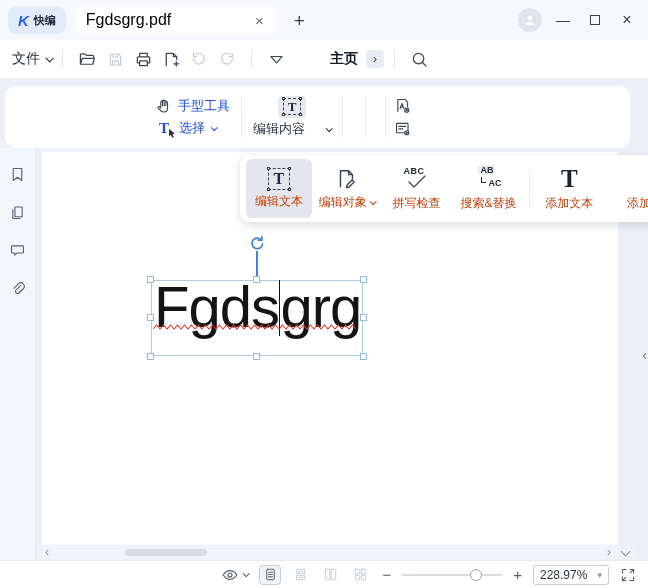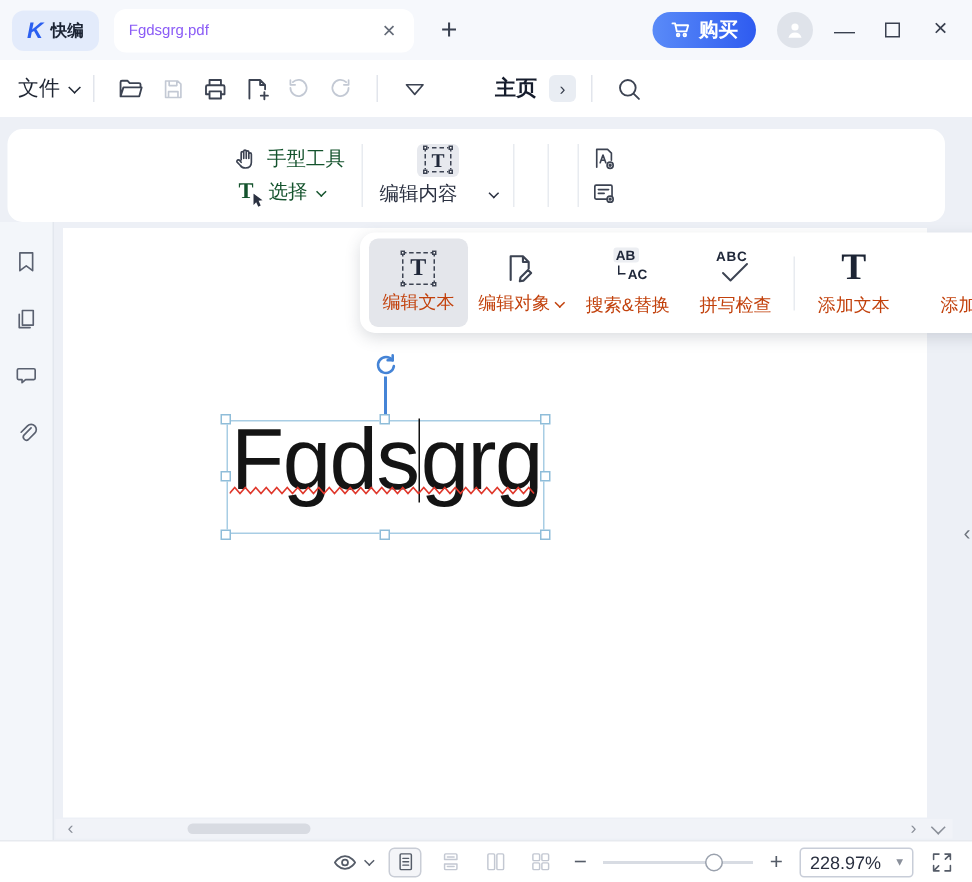--- a/index.html
+++ b/index.html
@@ -6,21 +6,21 @@
   html,body { background:#dfe3ea; }
   body { font-family:"Liberation Sans","DejaVu Sans",sans-serif; }
   #app { position:relative; width:648px; height:588px; background:#edf0f6; overflow:hidden; color:#2a3040; }
 
   
   .titlebar { position:absolute; left:0; top:0; width:648px; height:40px; background:#f6f8fc; display:flex; align-items:center; }
   .logo-pill { display:flex; align-items:center; gap:5px; background:#e3ebfb; border-radius:8px; padding:5px 10px; margin-left:8px; cursor:pointer; }
   .logo-pill .k { font-weight:bold; font-style:italic; font-size:15px; color:#2b5ff0; }
   .logo-pill .name { font-size:11px; font-weight:bold; color:#1c2434; }
   .doc-tab { display:flex; align-items:center; background:#ffffff; border-radius:8px; height:29px; width:200px; margin-left:10px; padding:0 10px; }
-  .doc-tab .t { font-size:10px; color:#8b5cf6; flex:1; white-space:nowrap; overflow:hidden; }
+  .doc-tab .t { font-size:16px; color:#000000; flex:1; white-space:nowrap; overflow:hidden; }
   .doc-tab .x { font-size:15px; color:#646b78; cursor:pointer; padding:0 2px; }
   .newtab { font-size:19px; color:#3a4150; margin-left:18px; cursor:pointer; line-height:1; }
   .tb-right { margin-left:auto; display:flex; align-items:center; margin-right:10px; }
   .buy-btn { display:flex; align-items:center; gap:5px; background:linear-gradient(90deg,#5a8bf8,#2e5bf0); color:#fff; font-size:13px; font-weight:bold; height:24px; padding:0 12px; border-radius:13px; cursor:pointer; }
   .avatar { width:24px; height:24px; border-radius:50%; background:#dfe3ea; margin-left:14px; display:flex; align-items:center; justify-content:center; cursor:pointer; }
   .win-btn { width:22px; text-align:center; font-size:14px; color:#3a4150; margin-left:10px; cursor:pointer; }
   .max-box { display:inline-block; width:10px; height:10px; border:1.4px solid #3a4150; }
 
   
   .menubar { position:absolute; left:0; top:40px; width:648px; height:38px; background:#ffffff; display:flex; align-items:center; padding:0 6px 0 12px; }
@@ -32,21 +32,21 @@
   .mb-ico svg { stroke:#3c4352; fill:none; stroke-width:1.3; stroke-linecap:round; stroke-linejoin:round; }
   .mb-ico.dis svg { stroke:#c3c9d4; }
   .home-tab { font-size:14px; font-weight:bold; color:#151c2c; margin-left:40px; cursor:pointer; }
   .home-next { width:18px; height:18px; background:#e9edf3; border-radius:4px; margin-left:8px; display:flex; align-items:center; justify-content:center; font-size:12px; color:#3a4150; cursor:pointer; }
   .ai-btn { margin-left:auto; height:27px; padding:0 16px; background:#3D6DF5; color:#fff; font-size:14px; font-weight:bold; border-radius:3px; display:flex; align-items:center; cursor:pointer; }
 
   
   .toolbar { position:absolute; left:5px; top:86px; width:625px; height:62px; background:#fff; border-radius:10px; display:flex; align-items:center; padding-left:150px; }
   .toolbar svg { stroke:#3c4352; fill:none; stroke-width:1.3; stroke-linecap:round; stroke-linejoin:round; }
   .tb-col { display:flex; flex-direction:column; gap:4px; }
-  .tb-row { display:flex; align-items:center; gap:6px; font-size:13px; color:#14532d; cursor:pointer; white-space:nowrap; }
+  .tb-row { display:flex; align-items:center; gap:6px; font-size:13px; color:#1d4ed8; cursor:pointer; white-space:nowrap; }
   .tb-stack { display:flex; flex-direction:column; align-items:center; gap:2px; font-size:13px; color:#2a3040; cursor:pointer; }
   .tsep { width:1px; height:42px; background:#e8ebf0; margin:0 11px; }
   .tbox { position:relative; border:1px dashed #3c4352; padding:0 4px; font-family:"Liberation Serif","DejaVu Serif",serif; font-weight:bold; font-size:13px; line-height:16px; color:#20283a; }
   .tbox i { position:absolute; width:3px; height:3px; background:#fff; border:1px solid #3c4352; }
   .tbox i.a{left:-2px;top:-2px}.tbox i.b{right:-2px;top:-2px}.tbox i.c{left:-2px;bottom:-2px}.tbox i.d{right:-2px;bottom:-2px}
   .icon-chip { background:#e7e9ee; border-radius:4px; padding:3px 5px; }
   .sel-ico { position:relative; width:18px; height:16px; font-family:"Liberation Serif","DejaVu Serif",serif; font-weight:bold; font-size:15px; line-height:16px; text-align:center; }
   .sel-ico svg { position:absolute; right:-3px; bottom:-2px; }
   .mini2 { display:flex; flex-direction:column; gap:6px; }
 
@@ -114,28 +114,20 @@
     <div class="logo-pill">
       <span class="k">K</span>
       <span class="name">快编</span>
     </div>
     <div class="doc-tab">
       <span class="t">Fgdsgrg.pdf</span>
       <span class="x">×</span>
     </div>
     <span class="newtab">+</span>
     <div class="tb-right">
-      <div class="buy-btn">
-        <svg width="14" height="14" viewBox="0 0 16 16" style="stroke:#fff;fill:none;stroke-width:1.4;stroke-linecap:round;stroke-linejoin:round">
-          <path d="M1.5 3h2l1.3 6h7.4l1.3-4.6H4.2"></path>
-            <circle cx="5.8" cy="11.8" r="1"></circle>
-            <circle cx="10.9" cy="11.8" r="1"></circle>
-        </svg>
-        <span>购买</span>
-      </div>
       <div class="avatar">
         <svg width="16" height="16" viewBox="0 0 20 20">
           <circle cx="10" cy="7.5" r="3" fill="#ffffff"></circle>
             <path d="M4.5 16.5c.8-3 2.9-4.5 5.5-4.5s4.7 1.5 5.5 4.5z" fill="#ffffff"></path>
         </svg>
       </div>
       <span class="win-btn">—</span>
       <span class="win-btn"><span class="max-box"></span></span>
       <span class="win-btn" style="font-size:16px">×</span>
     </div>
@@ -292,37 +284,37 @@
     <div class="ep-item">
       <svg width="24" height="24" viewBox="0 0 22 22">
           <path d="M5 18V3.5h7.5L16 7v4M12.5 3.5V7H16"></path>
           <path d="M11 16.5l4.6-4.6 1.9 1.9-4.6 4.6-2.3.4z"></path>
         </svg>
       <span class="lbl">
           <span>编辑对象</span>
           <span class="chev sm"></span>
         </span>
     </div>
+    <div class="ep-item">
+      <span class="spell-ico">
+        <span class="abc">ABC</span>
+        <svg width="20" height="14" viewBox="0 0 20 14">
+            <path d="M2 7l5 5L18 1"></path>
+          </svg>
+      </span>
+      <span class="lbl">拼写检查</span>
+    </div>
     <div class="ep-item" style="width:74px">
       <span class="repl-ico">
         <span class="ab">AB</span>
         <span class="el"></span>
         <span class="ac">AC</span>
       </span>
       <span class="lbl">搜索&amp;替换</span>
     </div>
-    <div class="ep-item">
-      <span class="spell-ico">
-        <span class="abc">ABC</span>
-        <svg width="20" height="14" viewBox="0 0 20 14">
-            <path d="M2 7l5 5L18 1"></path>
-          </svg>
-      </span>
-      <span class="lbl">拼写检查</span>
-    </div>
     <div class="ep-sep"></div>
     <div class="ep-item">
       <span class="serifT">T</span>
       <span class="lbl">添加文本</span>
     </div>
     <div class="ep-item">
       <span class="serifT" style="visibility:hidden">T</span>
       <span class="lbl">添加</span>
     </div>
   </div>

